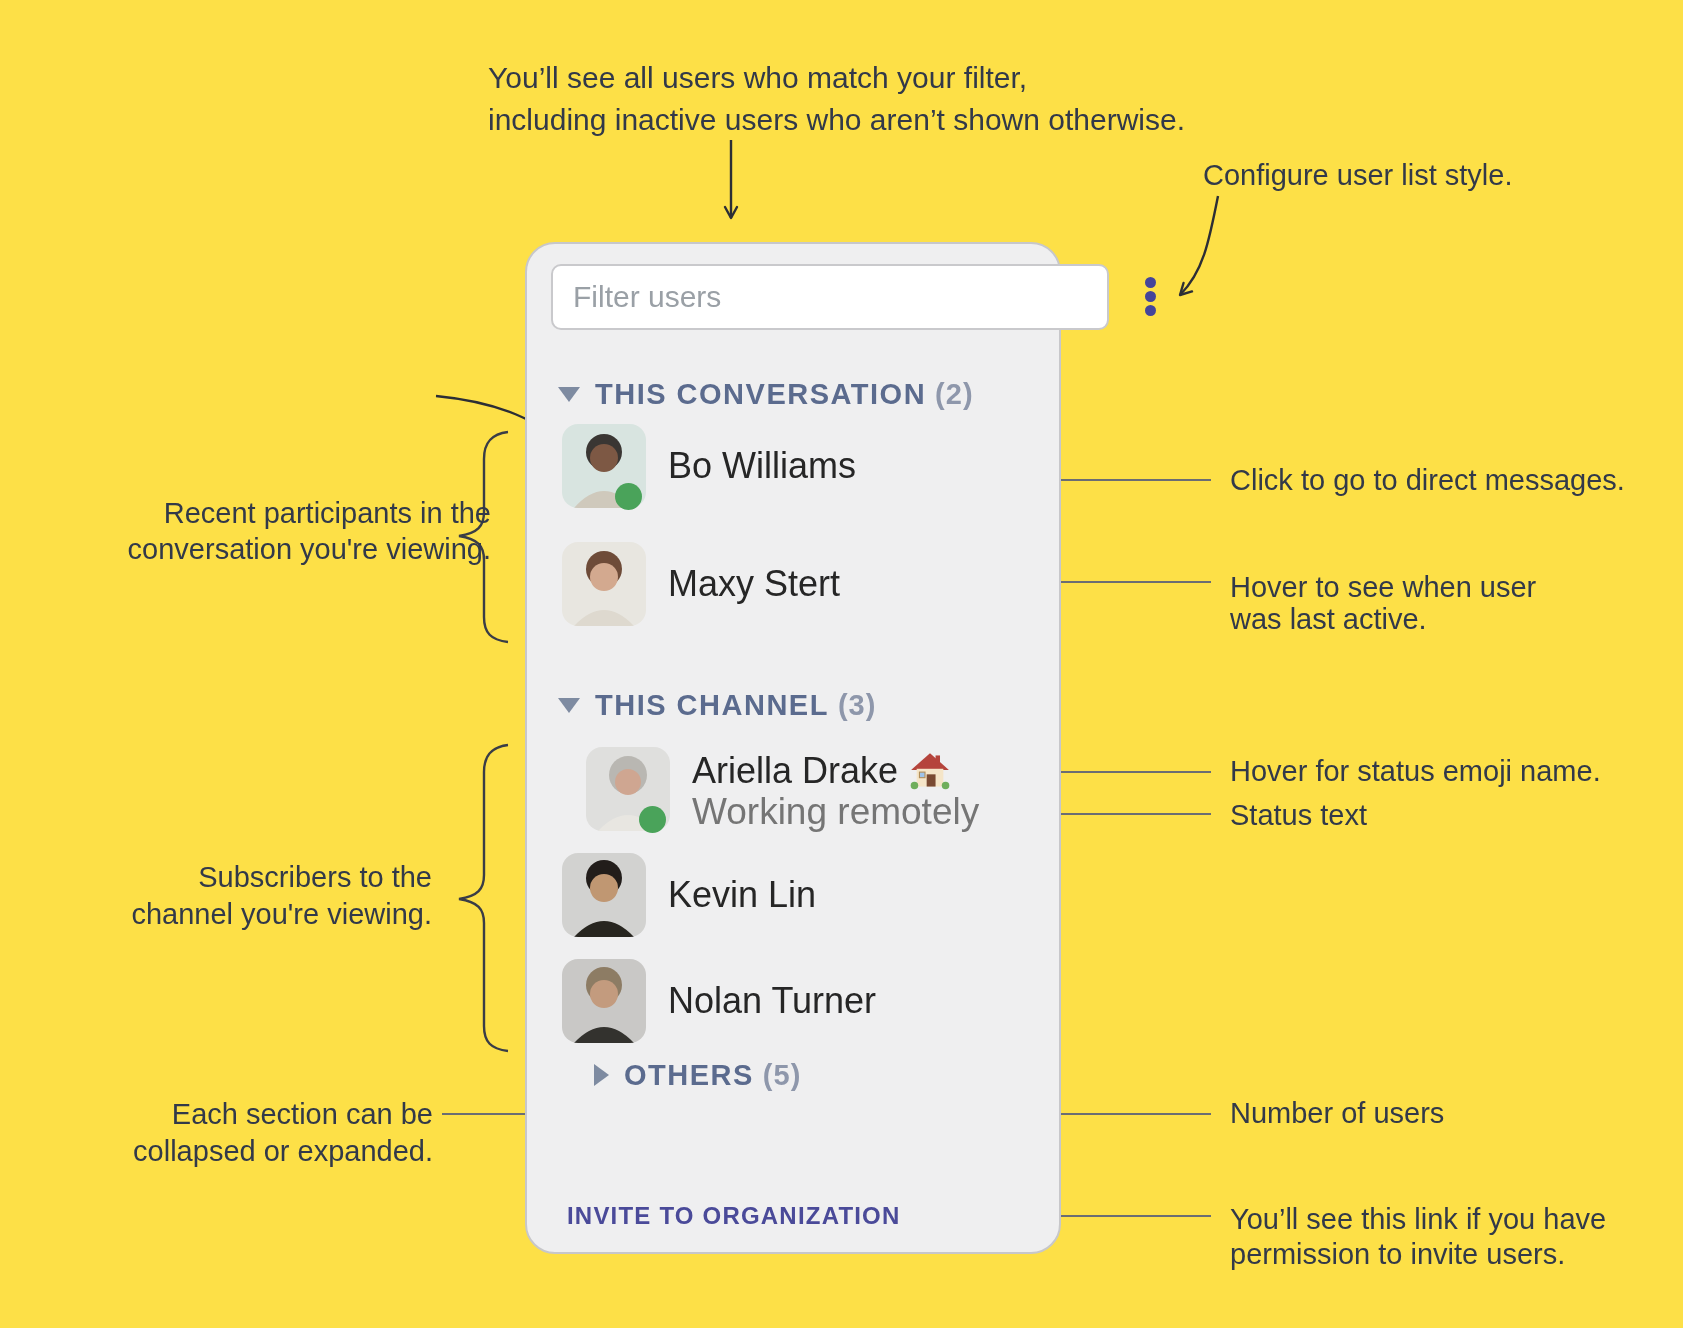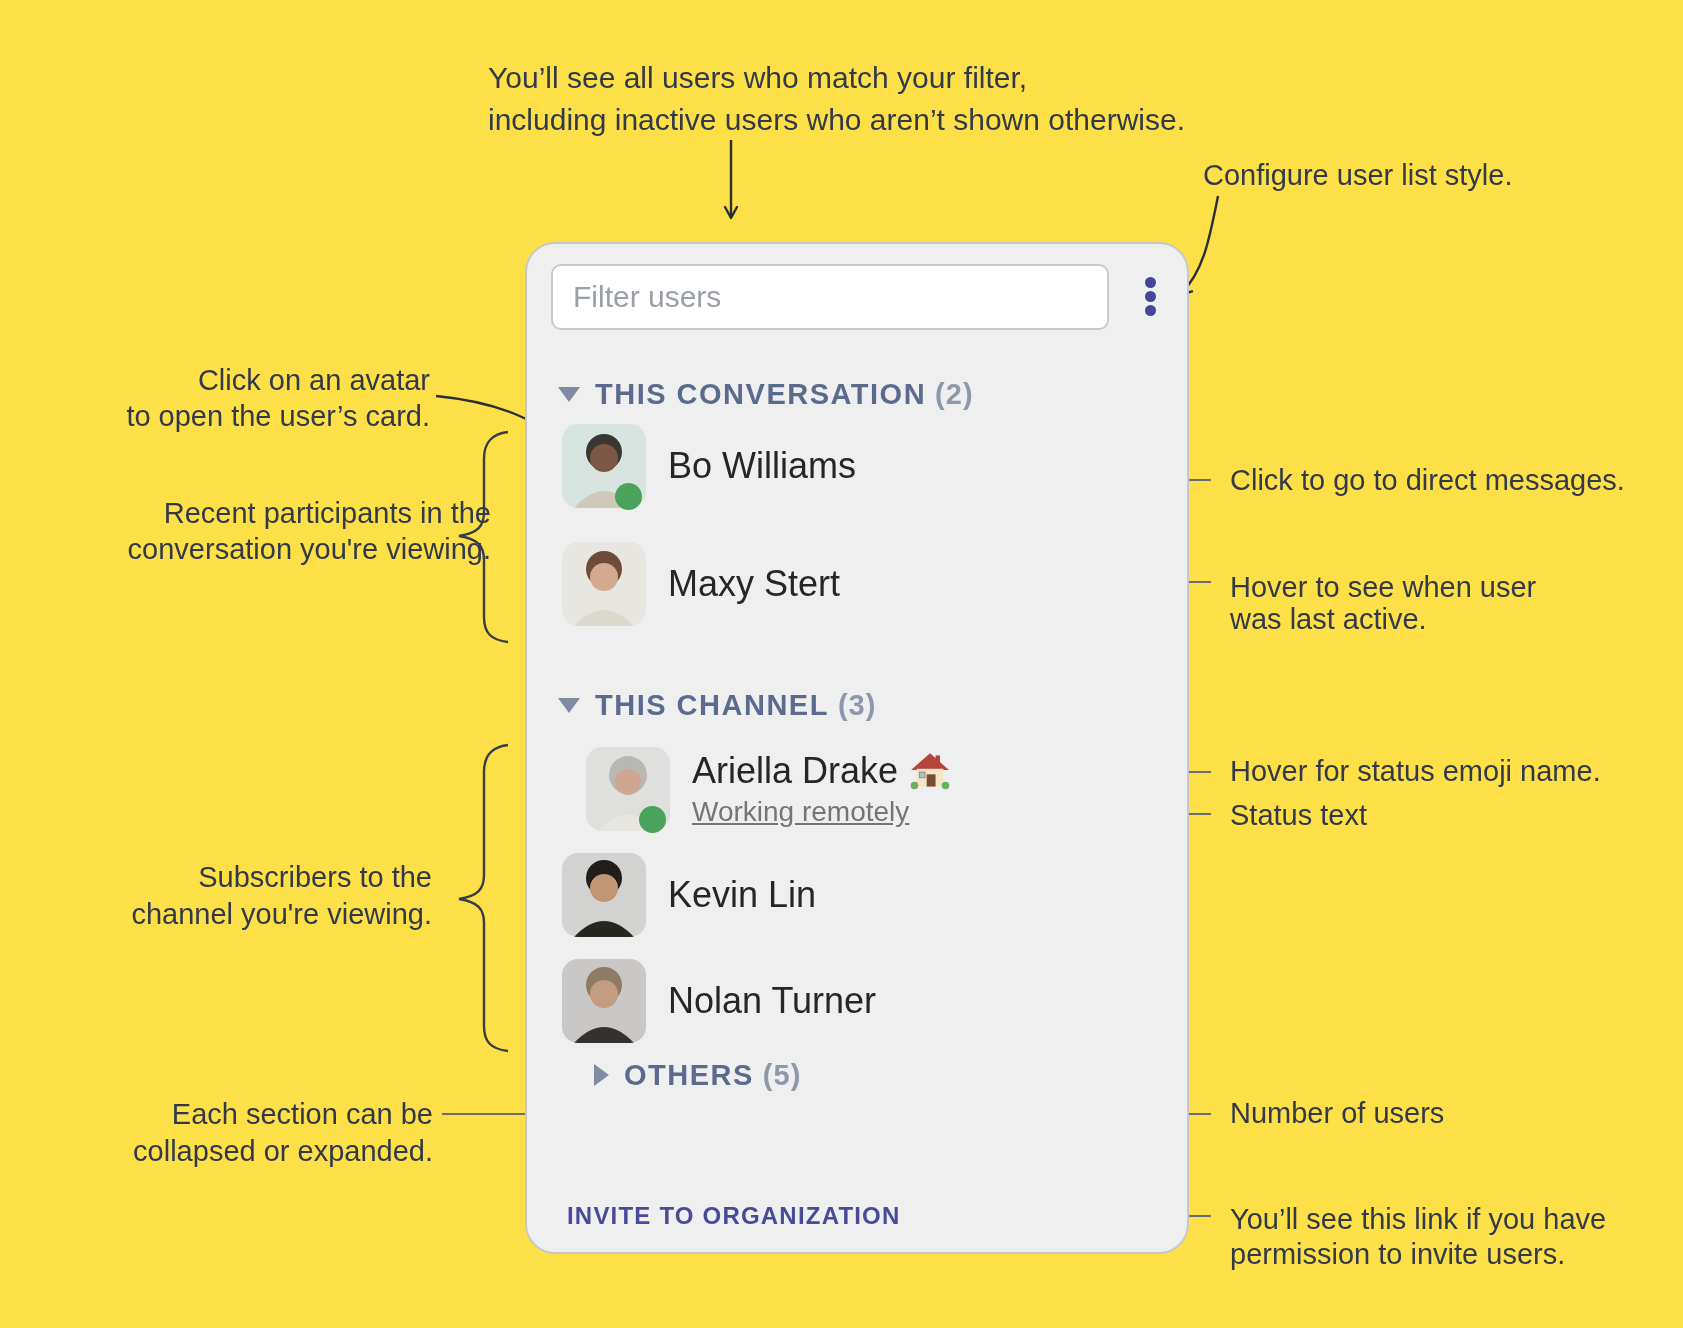--- a/index.html
+++ b/index.html
@@ -12,21 +12,21 @@
   .wd{stroke:#2c2e35;stroke-width:2.4;fill:none;}
   .wb{stroke:#3a3d46;stroke-width:2.4;fill:none;}
 
   .note{position:absolute;font-size:29px;line-height:37px;color:#323949;white-space:nowrap;}
   .note.ra{text-align:right;}
   .note-top{font-size:30px;line-height:42px;}
   .lh32{line-height:32px;} .lh35{line-height:35px;} .lh36{line-height:36px;}
 
   
   .panel{
-    position:absolute;left:525px;top:242px;width:664px;height:1012px;
+    position:absolute;left:525px;top:242px;width:536px;height:1012px;
     background:#efeff0;border:2px solid #c7c7ca;border-radius:30px;box-sizing:border-box;
   }
   .filter-input{
     position:absolute;left:24px;top:20px;width:558px;height:66px;box-sizing:border-box;
     border:2px solid #c9c9cc;border-radius:10px;background:#ffffff;
     font-family:inherit;font-size:30px;color:#333;padding:0 20px;outline:none;
   }
   .filter-input::placeholder{color:#9aa0a6;}
   .kebab{position:absolute;left:615px;top:30px;display:flex;flex-direction:column;gap:3px;
     align-items:center;padding:3px;cursor:pointer;}
@@ -41,21 +41,21 @@
   .sec-count{font-weight:bold;font-size:29px;letter-spacing:1px;color:#8e97ab;margin-left:9px;}
 
   .user-row{position:absolute;left:35px;display:flex;align-items:center;gap:22px;cursor:pointer;}
   .user-row.multi{align-items:flex-start;}
   .avatar{width:84px;height:84px;border-radius:16px;position:relative;flex:none;cursor:pointer;}
   .avatar svg{display:block;border-radius:16px;}
   .dot{position:absolute;width:27px;height:27px;border-radius:50%;background:#4aa35a;right:4px;bottom:-2px;}
   .uname{font-size:36px;font-weight:500;color:#262626;white-space:nowrap;}
   .ucol{display:flex;flex-direction:column;margin-top:2px;}
   .name-line{display:flex;align-items:center;gap:12px;height:44px;}
-  .ustatus{font-size:28px;line-height:34px;color:#757575;margin-top:2px;white-space:nowrap;text-decoration:underline;}
+  .ustatus{font-size:37px;line-height:34px;color:#757575;margin-top:2px;white-space:nowrap;}
   .emoji{width:40px;height:40px;flex:none;}
 
   .invite{position:absolute;left:40px;top:958px;font-size:24px;font-weight:bold;
     letter-spacing:1.2px;color:#4a4a99;cursor:pointer;white-space:nowrap;}
 </style>
 </head>
 <body>
 
 <div class="stage">
 
@@ -82,24 +82,20 @@
     <path class="wb" d="M508,745 C491,747 484,756 484,772 L484,875 C484,889 478,896 459,899 C478,902 484,909 484,923 L484,1026 C484,1042 491,1049 508,1051"></path>
   </svg>
 
   <div class="note note-top" style="left:488px;top:57px;">
     <div>You’ll see all users who match your filter,</div>
     <div>including inactive users who aren’t shown otherwise.</div>
   </div>
 
   <div class="note" style="left:1203px;top:157px;">Configure user list style.</div>
 
-  <div class="note ra lh36" style="right:1253px;top:362px;">
-    <div>Click on an avatar</div>
-    <div>to open the user’s card.</div>
-  </div>
 
   <div class="note ra lh36" style="right:1192px;top:495px;">
     <div>Recent participants in the</div>
     <div>conversation you're viewing.</div>
   </div>
 
   <div class="note ra" style="right:1251px;top:859px;">
     <div>Subscribers to the</div>
     <div>channel you're viewing.</div>
   </div>

